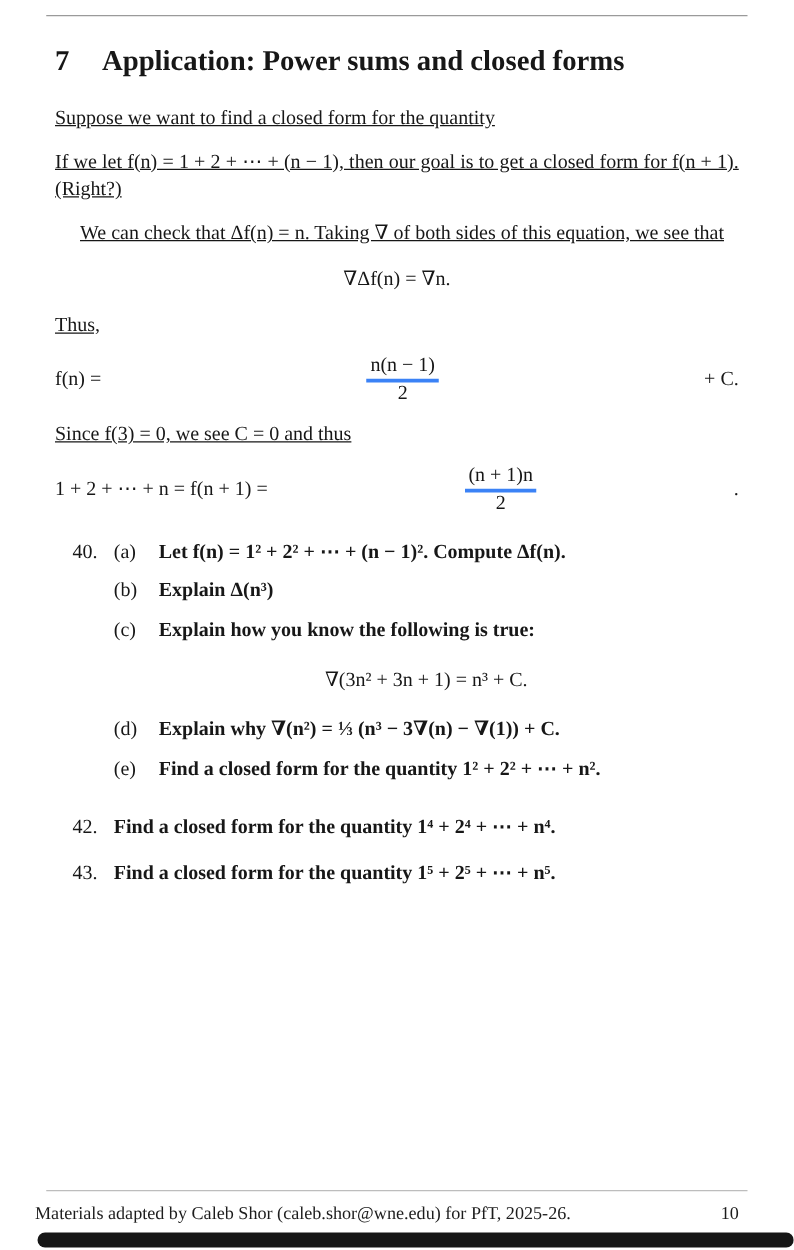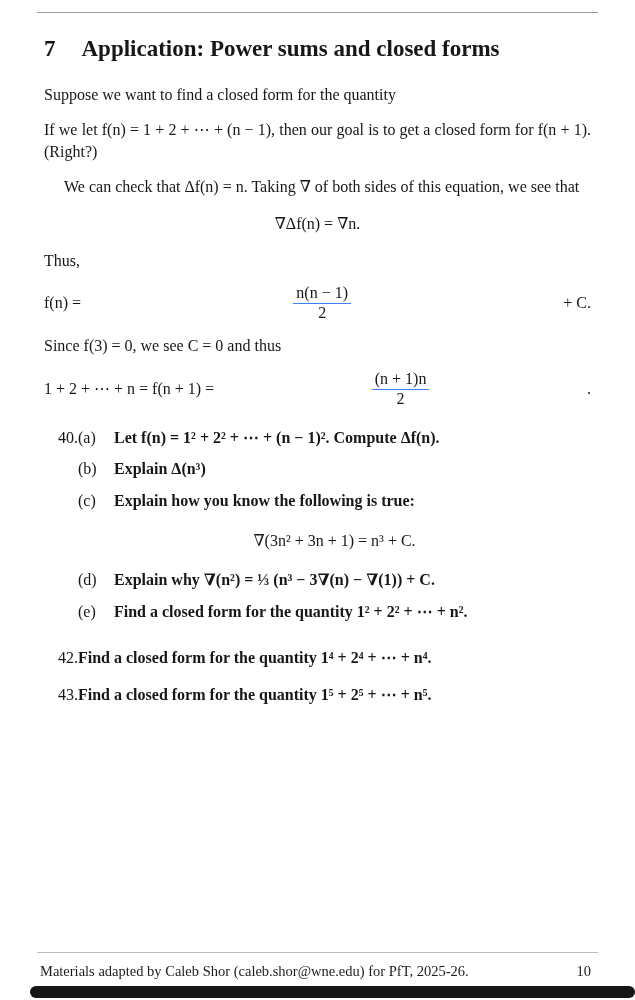--- a/index.html
+++ b/index.html
@@ -25,59 +25,60 @@
   .heading {
     display: flex; align-items: baseline; gap: 26px;
     font-size: 23px; font-weight: 700;
     margin: 0 0 22px 0;
   }
 
   p.body {
     font-size: 16px; line-height: 1.42;
     margin: 12px 0;
     text-align: justify;
+    text-decoration: underline;
   }
   p.indent { text-indent: 20px; }
 
   .eq {
     font-size: 16px; line-height: 1.42;
     text-align: center;
     margin: 14px 0;
   }
   .eq-frac {
     display: flex; justify-content: space-between; align-items: center; gap: 7px;
     margin: 10px 0;
   }
   .frac {
     display: inline-flex; flex-direction: column;
     text-align: center; line-height: 1.18;
   }
-  .frac .fnum { border-bottom: 1px solid #3b82f6; padding: 0 3px; }
+  .frac .fnum { border-bottom: 3px solid #3b82f6; padding: 0 3px; }
   .frac .fden { padding: 0 3px; }
 
   .problems { margin-top: 18px; }
   .problem {
     display: flex;
     margin: 14px 0;
     font-size: 16px; line-height: 1.42;
   }
-  .pnum { flex: 0 0 34px; text-align: right; }
+  .pnum { flex: 0 0 34px; text-align: right; margin-right: 13px; }
   .pbody { flex: 1; text-align: justify; }
   .part { display: flex; margin: 9px 0; }
   .part:first-child { margin-top: 0; }
   .plabel { flex: 0 0 26px; margin-right: 10px; }
   .ptext { flex: 1; text-align: justify; font-weight: bold; }
   .pbody .eq { margin: 17px 0; text-align: center; }
 
   .footer-rule {
     position: absolute; left: 37px; right: 37px; bottom: 47px;
     border-top: 1px solid #bdbdbd;
   }
   .footer {
-    position: absolute; left: 40px; right: 44px; bottom: 20px;
+    position: absolute; left: 28px; right: 44px; bottom: 20px;
     display: flex; justify-content: space-between;
     font-size: 14.5px; color: #1c1c1c;
   }
   .bottom-bar {
     position: absolute; left: 30px; right: 0; bottom: 2px; height: 12px;
     background: #161616; border-radius: 6px;
   }
 </style>
 </head>
 <body>

